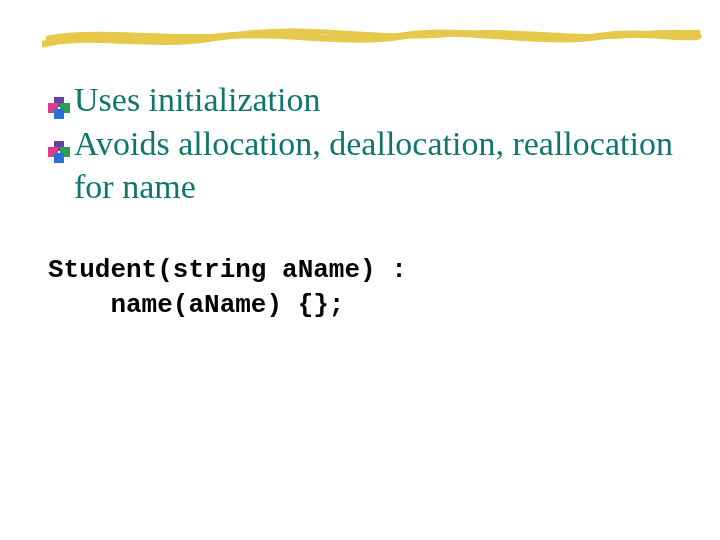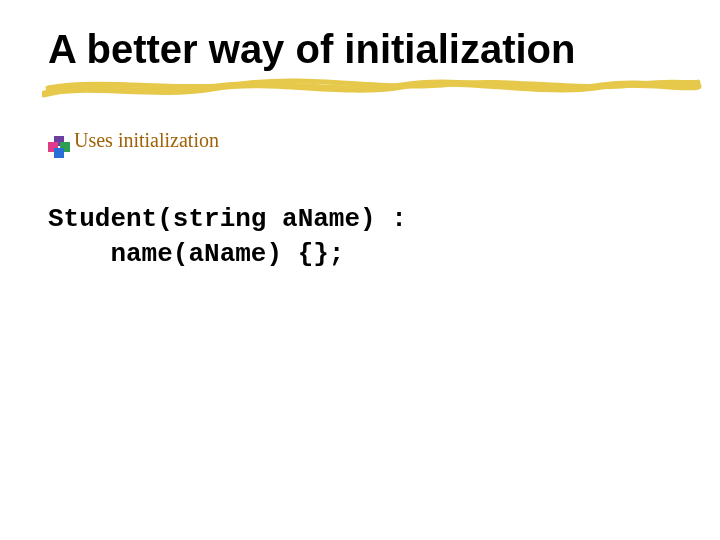--- a/index.html
+++ b/index.html
@@ -39,22 +39,22 @@
   }
   .bullets {
     margin: 0;
     padding: 0;
     list-style: none;
   }
   .bullets li {
     display: flex;
     align-items: flex-start;
     font-family: Georgia, "Times New Roman", serif;
-    font-size: 20px;
-    color: #a16207;
+    font-size: 34px;
+    color: #0f766e;
     line-height: 1.28;
     margin: 0;
     padding: 0;
   }
   .bullet-icon {
     flex: 0 0 auto;
     width: 22px;
     height: 22px;
     margin: 8px 4px 0 0;
   }
@@ -69,39 +69,49 @@
     color: #000000;
     white-space: pre;
     line-height: 1.35;
   }
 </style>
 </head>
 <body>
 
 <div class="slide">
 
-  <h1 class="title">A better way of initialization</h1>
 
   <div class="underline">
     <svg width="660" height="28" viewBox="0 0 660 28">
       <path d="M2 20 C 40 8, 110 24, 170 14 C 230 4, 300 22, 360 12 C 420 2, 500 22, 560 12 C 600 6, 640 16, 656 12" stroke="#e6c84a" stroke-width="7" fill="none" stroke-linecap="round" stroke-linejoin="round"></path>
       <path d="M6 14 C 60 4, 140 18, 200 10 C 270 0, 340 18, 410 10 C 470 4, 540 18, 600 10 C 630 6, 650 10, 656 8" stroke="#e6c84a" stroke-width="5" fill="none" stroke-linecap="round" stroke-linejoin="round"></path>
     </svg>
   </div>
 
   <ul class="bullets">
     <li>
       <span class="bullet-icon">
         <svg width="22" height="22" viewBox="0 0 22 22">
           <rect x="6" y="0" width="10" height="10" fill="#6b3fa0"></rect>
           <rect x="0" y="6" width="10" height="10" fill="#e03c8a"></rect>
           <rect x="12" y="6" width="10" height="10" fill="#2e9e4f"></rect>
           <rect x="6" y="12" width="10" height="10" fill="#2a6fd6"></rect>
         </svg>
       </span>
       <span class="bullet-text">Uses initialization</span>
     </li>
+    <li>
+      <span class="bullet-icon">
+        <svg width="22" height="22" viewBox="0 0 22 22">
+          <rect x="6" y="0" width="10" height="10" fill="#6b3fa0"></rect>
+          <rect x="0" y="6" width="10" height="10" fill="#e03c8a"></rect>
+          <rect x="12" y="6" width="10" height="10" fill="#2e9e4f"></rect>
+          <rect x="6" y="12" width="10" height="10" fill="#2a6fd6"></rect>
+        </svg>
+      </span>
+      <span class="bullet-text">Avoids allocation, deallocation, reallocation for name</span>
+    </li>
   </ul>
 
   <div class="code-block">Student(string aName) :
     name(aName) {};</div>
 
 </div>
 
 </body></html>

